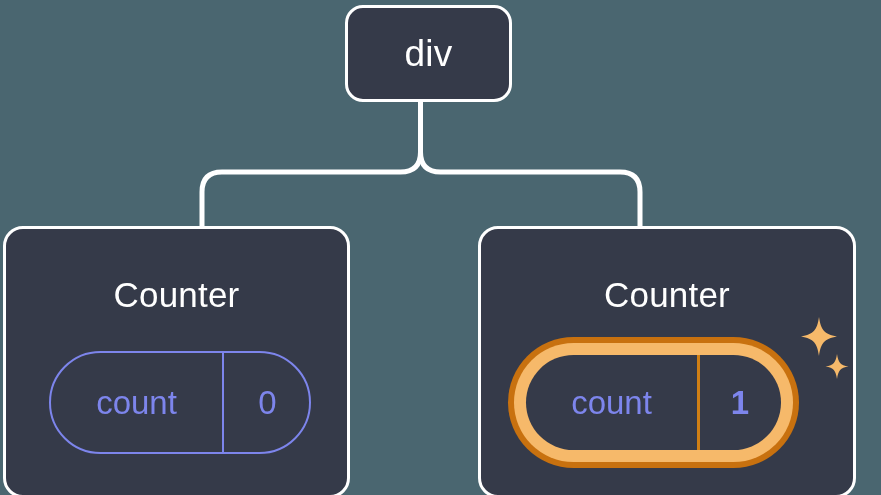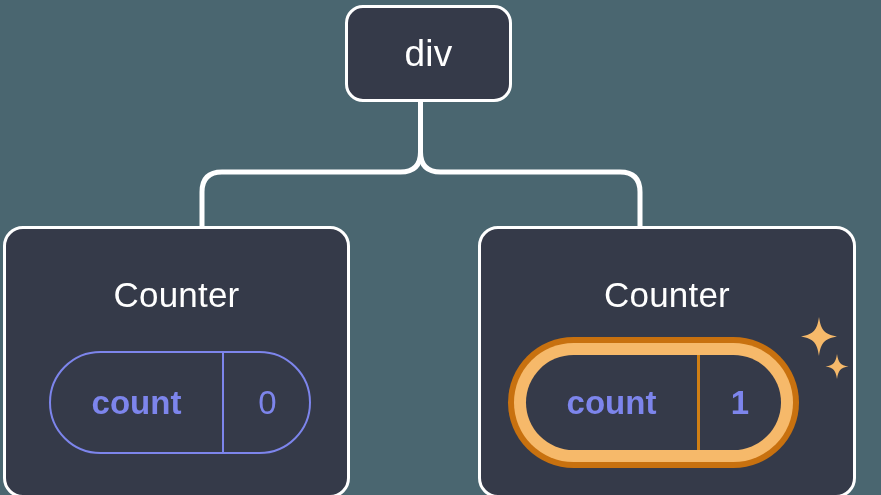--- a/index.html
+++ b/index.html
@@ -162,21 +162,21 @@
     display: flex;
     align-items: center;
     justify-content: center;
     color: #7d85ec;
     line-height: 1;
   }
 
   .pill-key {
     flex: 0 0 auto;
     font-size: 33px;
-    font-weight: 700;
+    font-weight: 400;
   }
 
   .pill-val {
     flex: 0 0 auto;
     font-size: 33px;
     font-weight: 400;
   }
 
   .pill.plain .pill-key { width: 171px; }
   .pill.plain .pill-val { width: 87px; }

